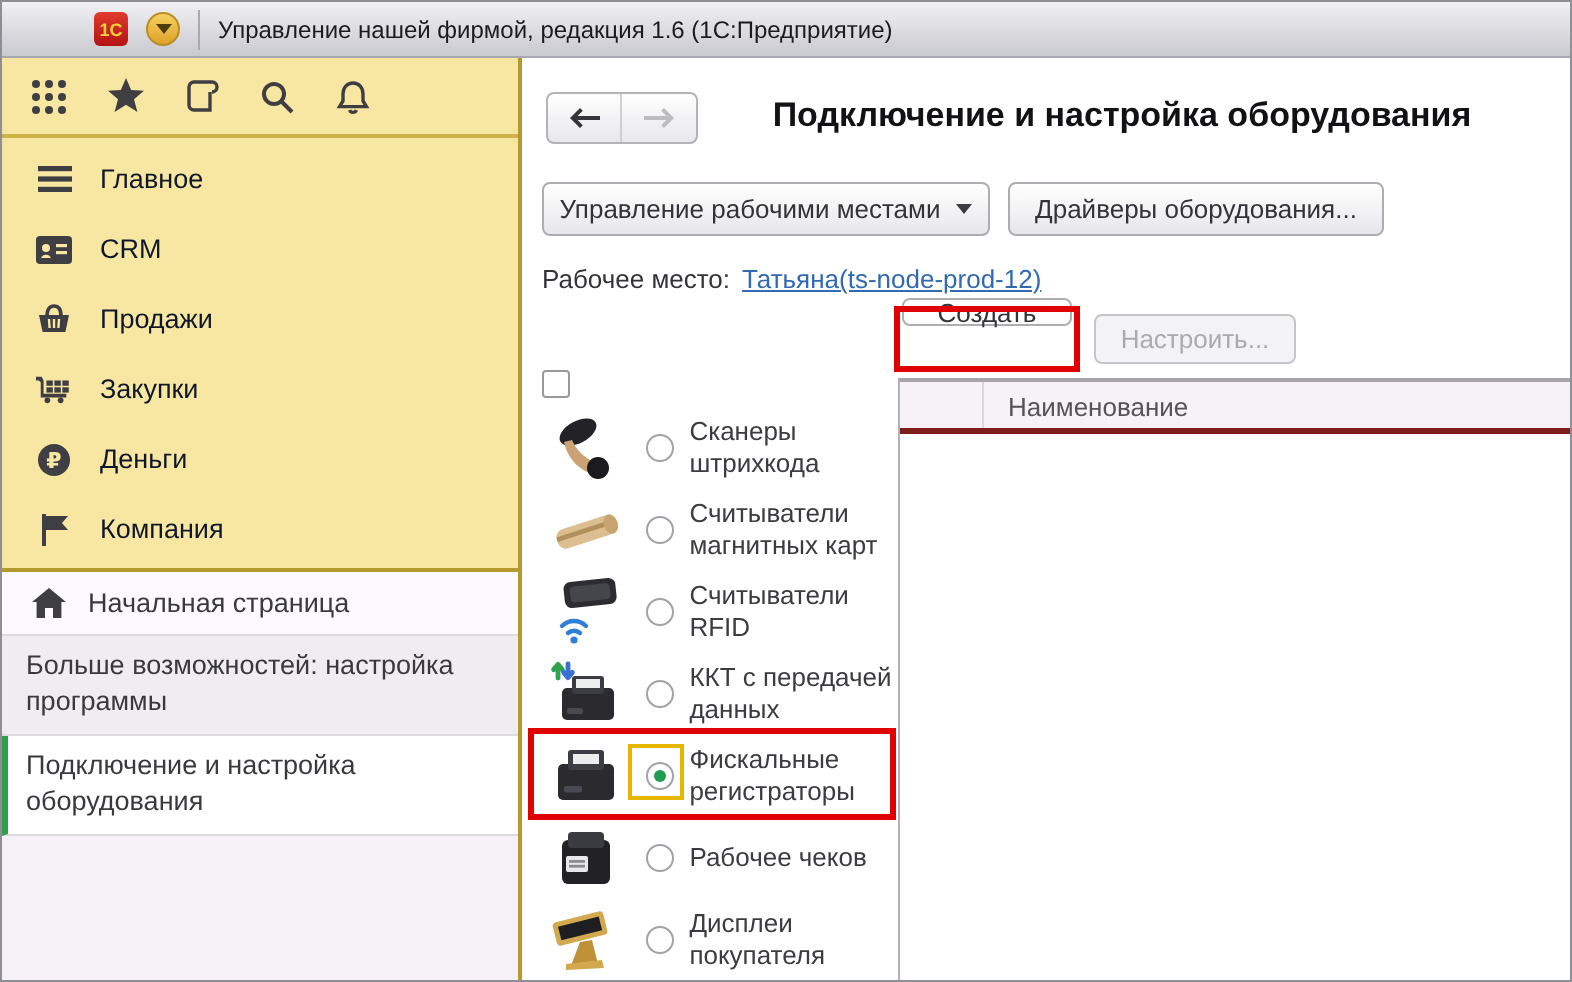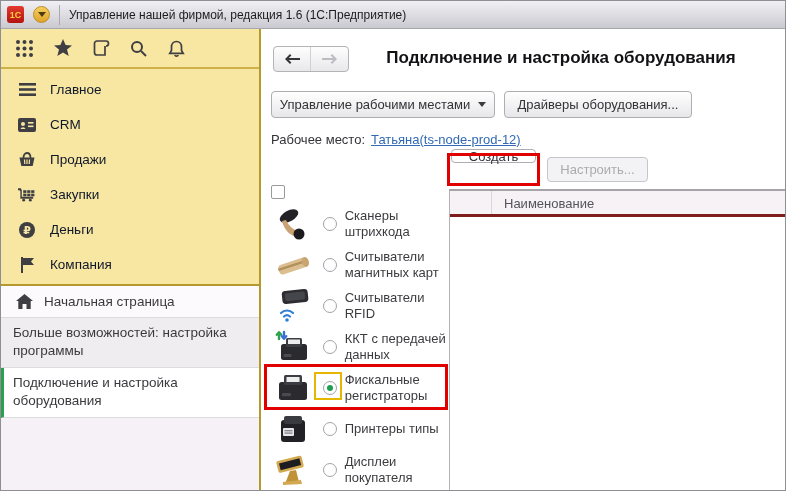--- a/index.html
+++ b/index.html
@@ -3,21 +3,21 @@
 <meta charset="utf-8">
 <style>
   * { margin:0; padding:0; box-sizing:border-box; }
   body { background:#9a9aa0; font-family:"Liberation Sans","DejaVu Sans",sans-serif; }
   .window { position:relative; width:786px; height:491px; background:#fff;
             border:1px solid #8e8e95; overflow:hidden; }
 
   
   .titlebar { position:absolute; top:0; left:0; right:0; height:28px;
               background:linear-gradient(#f1f1f4,#c9c9d0);
-              border-bottom:1px solid #a7a7ae; display:flex; align-items:center; }
+              border-bottom:1px solid #a7a7ae; display:flex; align-items:center;padding-left:40px; }
   .logo-1c { width:17px; height:17px; margin-left:6px; border-radius:3px;
              background:linear-gradient(#e23a2e,#b31310); color:#ffd23c;
              font-size:9px; font-weight:bold; display:flex; align-items:center;
              justify-content:center; }
   .menu-round-btn { width:17px; height:17px; margin-left:9px; border-radius:50%;
              background:linear-gradient(#f6cf5e,#dfa32b); border:1px solid #b98f25;
              display:flex; align-items:center; justify-content:center; }
   .menu-round-btn .caret { width:0; height:0; border-left:4px solid transparent;
              border-right:4px solid transparent; border-top:5px solid #4c3c10; }
   .titlebar .vsep { width:1px; height:20px; background:#a9a9b0; margin-left:9px; }
@@ -382,21 +382,21 @@
           <span class="equip-icon">
             <svg width="34" height="34" viewBox="0 0 34 34">
               <rect x="5" y="8" width="24" height="22" rx="3" fill="#222226"></rect>
               <rect x="8" y="4" width="18" height="8" rx="2" fill="#3a3a41"></rect>
               <rect x="7" y="16" width="11" height="8" rx="1" fill="#e8e8ea"></rect>
               <rect x="8.5" y="18" width="8" height="1.4" fill="#8a8a90"></rect>
               <rect x="8.5" y="20.4" width="8" height="1.4" fill="#8a8a90"></rect>
               </svg>
             </span>
           <span class="radio"></span>
-          <span class="equip-label">Принтеры типы</span>
+          <span class="equip-label">Рабочее чеков</span>
         </div>
 
         <div class="equip-row">
           <span class="equip-icon">
             <svg width="36" height="34" viewBox="0 0 36 34">
               <g transform="rotate(-14 16 11)">
                 <rect x="2" y="5" width="26" height="12" rx="2" fill="#d3a94f"></rect>
                 <rect x="4.5" y="7.5" width="21" height="7" fill="#1e1e22"></rect>
                 </g>
               <path d="M15 18 L21 17 L24 29 L10 31 Z" fill="#c09238"></path>

